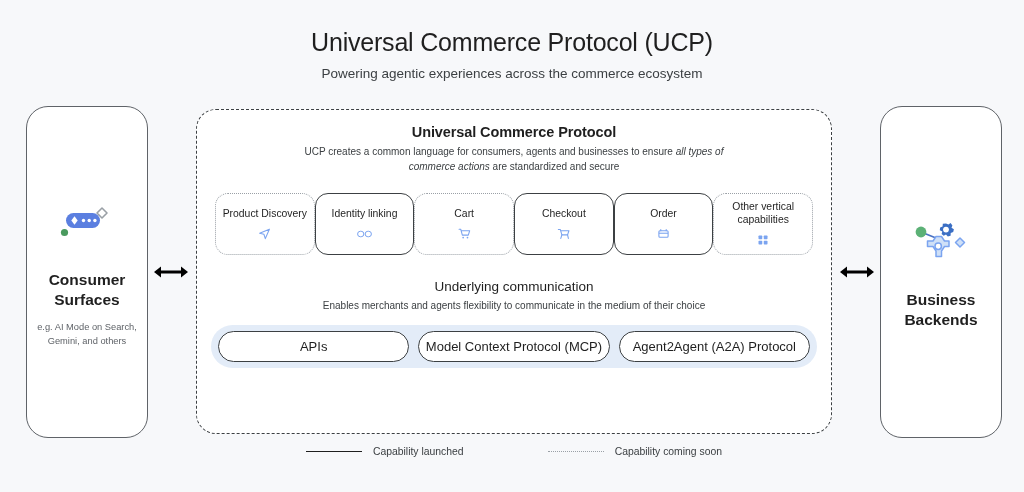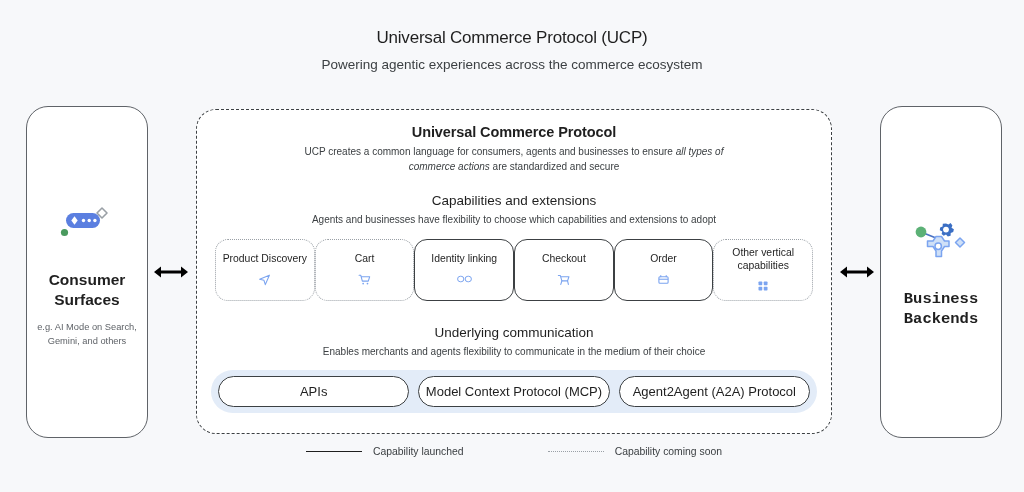--- a/index.html
+++ b/index.html
@@ -8,21 +8,21 @@
     background: #f7f8fa;
     font-family: "Liberation Sans", sans-serif;
     color: #202124;
     overflow: hidden;
   }
   .page { position: relative; width: 1024px; height: 492px; }
 
   
   .title-block { text-align: center; padding-top: 28px; }
   .main-title {
-    font-size: 17px; font-weight: 400; letter-spacing: -0.2px; color: #1f1f1f;
+    font-size: 25px; font-weight: 400; letter-spacing: -0.2px; color: #1f1f1f;
   }
   .subtitle {
     font-size: 13.5px; font-weight: 400; color: #3c4043; margin-top: 9px;
   }
 
   
   .columns {
     position: absolute; top: 104px; left: 0; width: 1024px; height: 335px;
     display: flex; align-items: center;
   }
@@ -33,21 +33,21 @@
     background: #ffffff;
     border: 1.3px solid #5f6368;
     border-radius: 22px;
     display: flex; flex-direction: column;
     align-items: center; justify-content: center;
     text-align: center;
     padding: 8px 10px;
     flex: 0 0 auto;
   }
   .left-panel { margin-left: 26px; }
-  .right-panel { margin-right: 22px; font-family: Liberation Mono, monospace; }
+  .right-panel { margin-right: 22px; }
   .panel-icon { height: 62px; display:flex; align-items:center; justify-content:center; margin-bottom: 14px; }
   .panel-title {
     font-size: 15.5px; font-weight: 700; line-height: 1.28; color: #1f1f1f;
   }
   .panel-desc {
     font-size: 9.3px; line-height: 1.5; color: #5f6368; margin-top: 11px;
   }
 
   
   .arrow {
@@ -173,53 +173,49 @@
     </div>
 
     <div class="center-outer">
 
       <div class="sec-head">
         <div class="sec-title">Universal Commerce Protocol</div>
         <div class="sec-sub"><span>UCP creates a common language for consumers, agents and businesses to ensure </span><span class="ital">all types of commerce actions</span><span> are standardized and secure</span></div>
       </div>
 
       <div class="block-caps">
-        <div class="sec-head">
-          <div class="sec-title-2">Capabilities and extensions</div>
-          <div class="sec-sub">Agents and businesses have flexibility to choose which capabilities and extensions to adopt</div>
-        </div>
 
         <div class="cards">
 
           <div class="card soon">
             <div class="card-label">Product Discovery</div>
             <div class="card-icon">
               <svg width="13" height="13" viewBox="0 0 24 24" aria-hidden="true">
                 <path d="M3 11.5 L21 4 L13.5 21.5 L11 13.5 Z" fill="none" stroke="#7ba4f0" stroke-width="2" stroke-linejoin="round"></path>
+              </svg>
+            </div>
+          </div>
+
+          <div class="card launched">
+            <div class="card-label">Identity linking</div>
+            <div class="card-icon">
+              <svg width="15" height="10" viewBox="0 0 30 16" aria-hidden="true">
+                <rect x="1.2" y="2.5" width="12.5" height="11" rx="5.5" fill="none" stroke="#7ba4f0" stroke-width="2"></rect>
+                <rect x="16.3" y="2.5" width="12.5" height="11" rx="5.5" fill="none" stroke="#7ba4f0" stroke-width="2"></rect>
               </svg>
             </div>
           </div>
 
           <div class="card soon">
             <div class="card-label">Cart</div>
             <div class="card-icon">
               <svg width="13" height="13" viewBox="0 0 24 24" aria-hidden="true">
                 <path d="M2 4 H5 L8 15 H19 L21.5 7 H6" fill="none" stroke="#7ba4f0" stroke-width="2" stroke-linecap="round" stroke-linejoin="round"></path>
                 <circle cx="9.5" cy="19.5" r="1.6" fill="#7ba4f0"></circle>
                 <circle cx="17.5" cy="19.5" r="1.6" fill="#7ba4f0"></circle>
-              </svg>
-            </div>
-          </div>
-
-          <div class="card launched">
-            <div class="card-label">Identity linking</div>
-            <div class="card-icon">
-              <svg width="15" height="10" viewBox="0 0 30 16" aria-hidden="true">
-                <rect x="1.2" y="2.5" width="12.5" height="11" rx="5.5" fill="none" stroke="#7ba4f0" stroke-width="2"></rect>
-                <rect x="16.3" y="2.5" width="12.5" height="11" rx="5.5" fill="none" stroke="#7ba4f0" stroke-width="2"></rect>
               </svg>
             </div>
           </div>
 
           <div class="card launched">
             <div class="card-label">Checkout</div>
             <div class="card-icon">
               <svg width="13" height="13" viewBox="0 0 24 24" aria-hidden="true">
                 <path d="M2.5 4.5 H6 L9 14.5 H19.5 L22 7 H7" fill="none" stroke="#7ba4f0" stroke-width="2" stroke-linecap="round" stroke-linejoin="round"></path>
                 <path d="M9 14.5 L7 21" fill="none" stroke="#7ba4f0" stroke-width="2" stroke-linecap="round"></path>

